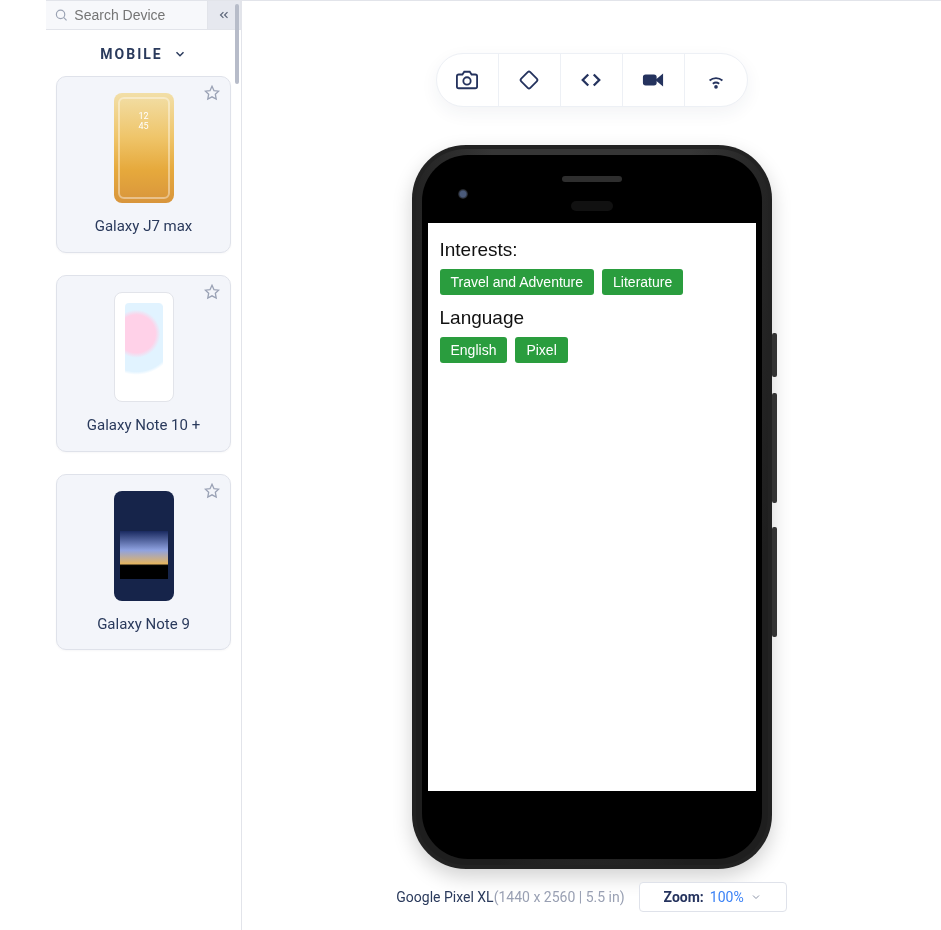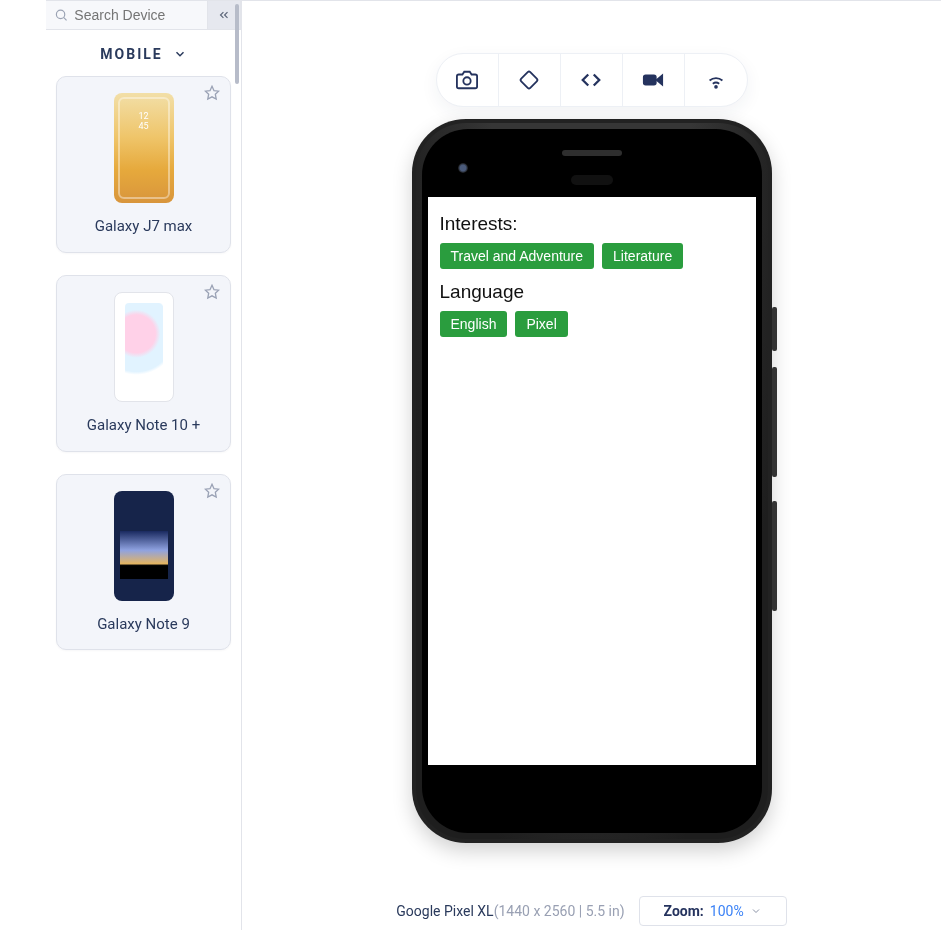--- a/index.html
+++ b/index.html
@@ -178,21 +178,21 @@
     display:flex; align-items:center; justify-content:center;
     cursor:pointer;
     border-right:1px solid #edf0f5;
   }
   .tool-btn:last-child{border-right:none;}
   .tool-btn svg{ width:22px; height:22px; color:#25335e; stroke:#25335e; }
 
   
   .phone {
     position: relative;
-    margin-top: 12px;
+    margin-top: 38px;
     width: 360px;
     height: 724px;
     background:#222;
     border-radius: 54px;
     box-shadow: 0 8px 20px rgba(0,0,0,0.18);
   }
   .phone::before{
     content:"";
     position:absolute; inset:4px;
     border-radius:50px;
@@ -238,21 +238,21 @@
     font-size:14px;
     padding:5px 11px;
     border-radius:3px;
     border:none;
     cursor:pointer;
   }
 
   
   .bottom-bar{
     position:absolute;
-    bottom:4px;
+    bottom:18px;
     left:0; right:0;
     display:flex;
     align-items:center;
     justify-content:center;
     gap:14px;
     font-size:14px;
   }
   .device-info .model{ color:#2a3a5c; }
   .device-info .dims{ color:#99a0b3; }
   .zoom-box{

